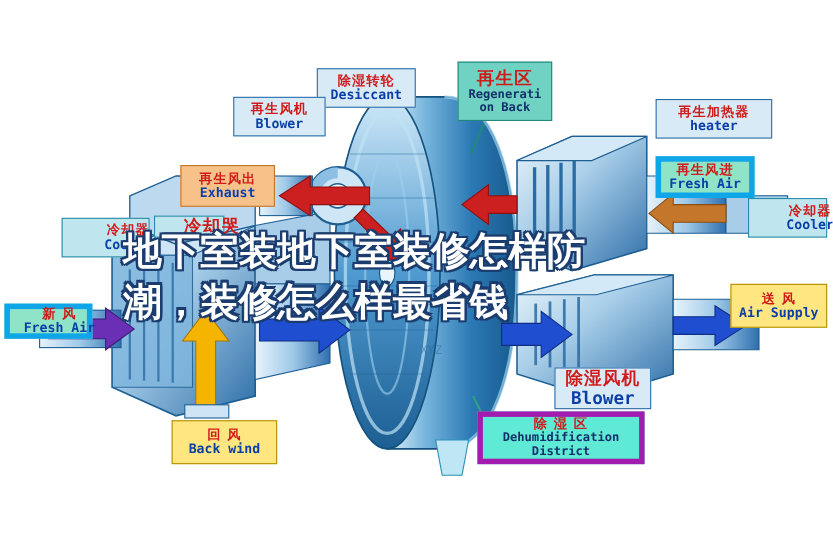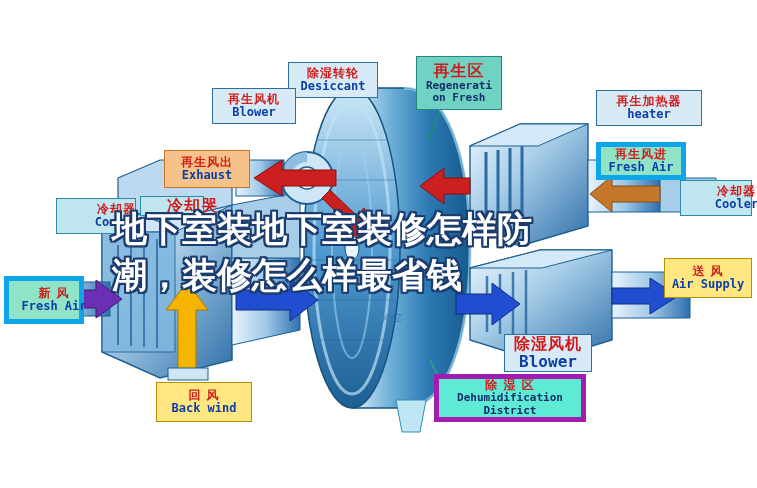--- a/index.html
+++ b/index.html
@@ -238,21 +238,21 @@
   </div>
 
   <div class="lbl box-blue" style="left:212px;top:88px;width:84px;height:36px;font-size:12px;">
     <span class="cn t-red">再生风机</span>
     <span class="en t-blue">Blower</span>
   </div>
 
   <div class="lbl box-teal" style="left:416px;top:56px;width:86px;height:54px;font-size:11px;">
     <span class="cn t-red" style="font-size:16px;">再生区</span>
     <span class="en t-dark">Regenerati</span>
-    <span class="en t-dark">on Fresh</span>
+    <span class="en t-dark">on Back</span>
   </div>
 
   <div class="lbl box-blue" style="left:596px;top:90px;width:106px;height:36px;font-size:12px;">
     <span class="cn t-red">再生加热器</span>
     <span class="en t-blue">heater</span>
   </div>
 
   <div class="lbl box-orange" style="left:164px;top:150px;width:86px;height:38px;font-size:12px;">
     <span class="cn t-red">再生风出</span>
     <span class="en t-blue">Exhaust</span>
@@ -270,21 +270,21 @@
 
   <div class="lbl box-cyan" style="left:680px;top:180px;width:72px;height:36px;font-size:12px;">
     <span class="cn t-red">冷却器</span>
     <span class="en t-blue">Cooler</span>
   </div>
 
   <div class="lbl box-cyan" style="left:140px;top:196px;width:64px;height:20px;font-size:16px;">
     <span class="cn t-red">冷却哭</span>
   </div>
 
-  <div class="lbl box-mint" style="left:4px;top:276px;width:80px;height:48px;font-size:12px;padding-left:20px;">
+  <div class="lbl box-mint" style="left:4px;top:276px;width:80px;height:32px;font-size:12px;padding-left:20px;">
     <span class="cn t-red">新 风</span>
     <span class="en t-blue">Fresh Air</span>
   </div>
 
   <div class="lbl box-yellow" style="left:664px;top:258px;width:88px;height:40px;font-size:12px;">
     <span class="cn t-red">送 风</span>
     <span class="en t-blue">Air Supply</span>
   </div>
 
   <div class="lbl box-yellow" style="left:156px;top:382px;width:96px;height:40px;font-size:12px;">

